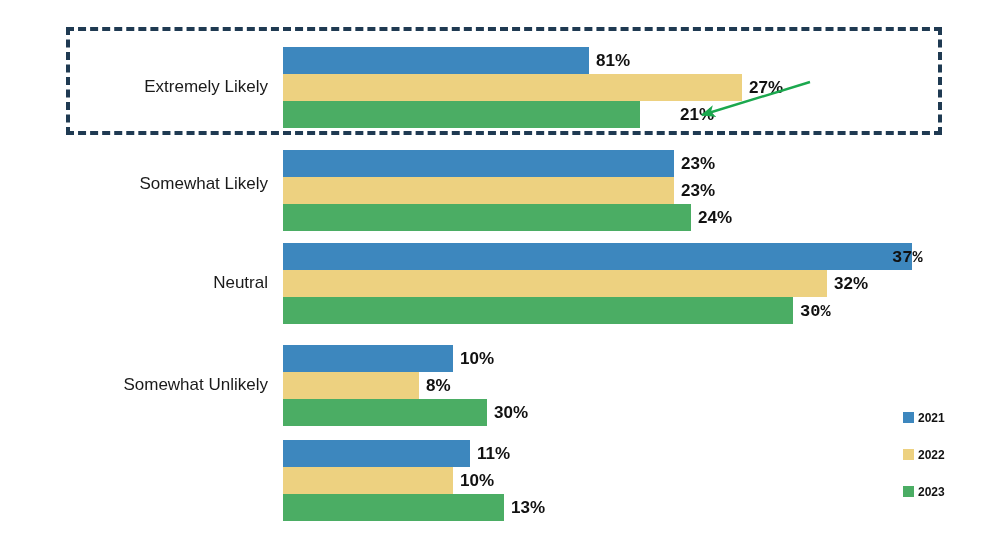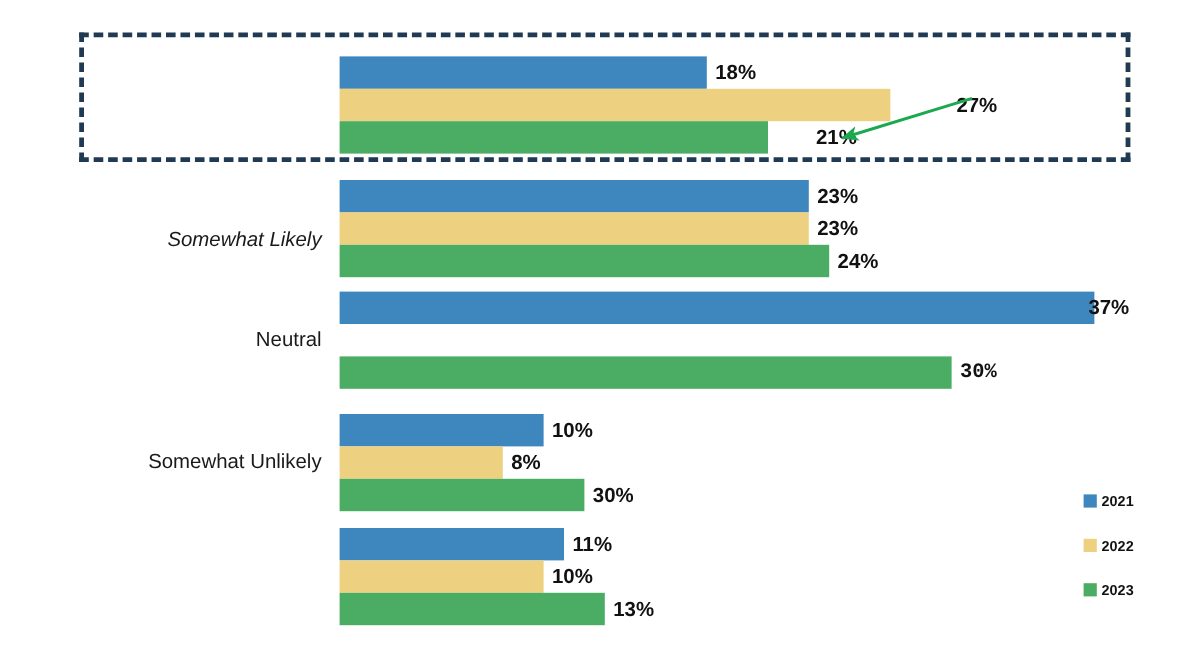--- a/index.html
+++ b/index.html
@@ -114,53 +114,58 @@
     white-space: nowrap;
   }
 </style>
 </head>
 <body>
 
 <div id="chart-root">
 
   <div id="plot-area">
       <div class="bar-group" style="top: 47px; height: 81px;">
+        <div class="group-label" style="top: 30.5px;">Extremely Likely</div>
         <div class="bar-row" style="top: 0px; width: 446px;">
           <div class="bar" style="width: 306px; background: rgb(61, 135, 190);"></div>
-          <span class="bar-value" style="left: 306px;">18%</span>
+          <span class="bar-value" style="left: 306px;">81%</span>
         </div>
         <div class="bar-row" style="top: 27px; width: 599px;">
           <div class="bar" style="width: 459px; background: rgb(237, 209, 128);"></div>
-          <span class="bar-value" style="left: 459px; margin-left: 48px;">27%</span>
+          <span class="bar-value" style="left: 459px;">27%</span>
         </div>
         <div class="bar-row" style="top: 54px; width: 497px;">
           <div class="bar" style="width: 357px; background: rgb(75, 173, 100);"></div>
           <span class="bar-value" style="left: 357px; padding-left: 40px;">21%</span>
         </div>
       </div>
       <div class="bar-group" style="top: 150px; height: 81px;">
-        <div class="group-label" style="top: 41px; font-style: italic;">Somewhat Likely</div>
+        <div class="group-label" style="top: 25px;">Somewhat Likely</div>
         <div class="bar-row" style="top: 0px; width: 531px;">
           <div class="bar" style="width: 391px; background: rgb(61, 135, 190);"></div>
           <span class="bar-value" style="left: 391px;">23%</span>
         </div>
         <div class="bar-row" style="top: 27px; width: 531px;">
           <div class="bar" style="width: 391px; background: rgb(237, 209, 128);"></div>
           <span class="bar-value" style="left: 391px;">23%</span>
         </div>
         <div class="bar-row" style="top: 54px; width: 548px; padding-left: 22px;">
           <div class="bar" style="width: 408px; background: rgb(75, 173, 100);"></div>
           <span class="bar-value" style="left: 408px;">24%</span>
         </div>
       </div>
       <div class="bar-group" style="top: 243px; height: 81px;">
         <div class="group-label" style="top: 30.5px;">Neutral</div>
         <div class="bar-row" style="top: 0px; width: 769px;">
           <div class="bar" style="width: 629px; background: rgb(61, 135, 190);"></div>
-          <span class="bar-value" style="left: 617px;">37%</span>
+          <span class="bar-value" style="left: 602px; font-family: Liberation Mono, monospace;">37%</span>
+        </div>
+        <div class="bar-row" style="top: 27px; width: 684px;">
+          <div class="bar" style="width: 544px; background: rgb(237, 209, 128);"></div>
+          <span class="bar-value" style="left: 544px;">32%</span>
         </div>
         <div class="bar-row" style="top: 54px; width: 650px;">
           <div class="bar" style="width: 510px; background: rgb(75, 173, 100);"></div>
           <span class="bar-value" style="left: 510px; font-family: Liberation Mono, monospace;">30%</span>
         </div>
       </div>
       <div class="bar-group" style="top: 345px; height: 81px;">
         <div class="group-label" style="top: 30.5px;">Somewhat Unlikely</div>
         <div class="bar-row" style="top: 0px; width: 310px;">
           <div class="bar" style="width: 170px; background: rgb(61, 135, 190);"></div>

